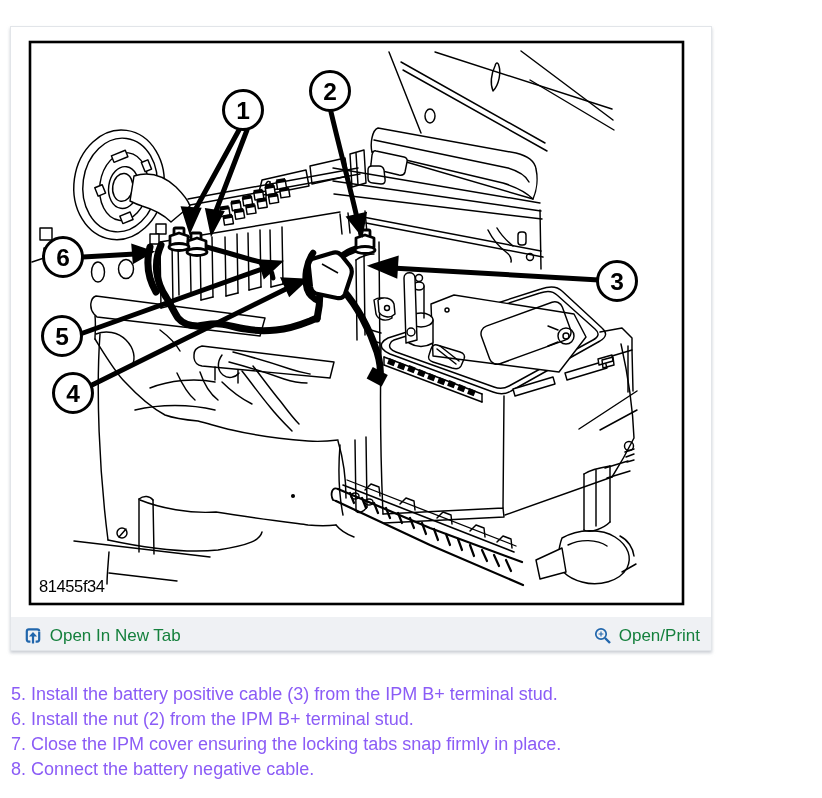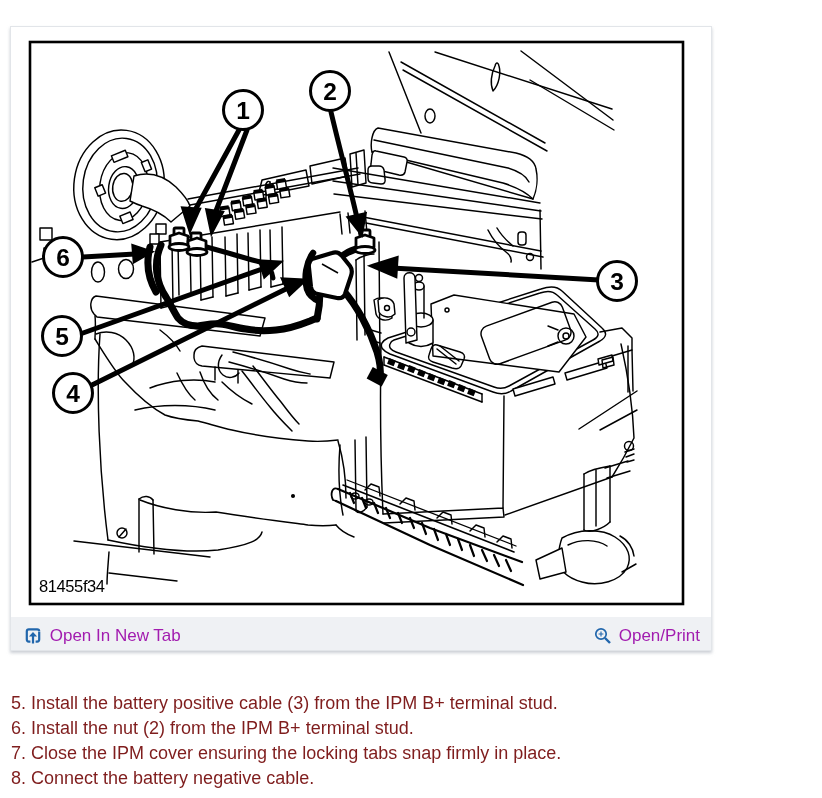--- a/index.html
+++ b/index.html
@@ -1,23 +1,23 @@
 <!DOCTYPE html>
 <html><head>
 <meta charset="utf-8">
 <style>
 html,body{margin:0;padding:0;background:#fff;width:822px;height:798px;overflow:hidden;
   font-family:"Liberation Sans",sans-serif;}
 #page{position:relative;width:822px;height:798px;}
 .panel{position:absolute;left:10px;top:26px;width:700px;height:623px;background:#fff;
   border:1px solid #e2e5e9;box-shadow:0 2px 3px rgba(160,168,178,.55);}
 .bar{position:absolute;left:0px;bottom:0px;width:100%;height:33px;background:#eff1f4;}
-.lnk{position:absolute;color:#a21caf;font-size:17px;white-space:nowrap;}
+.lnk{position:absolute;color:#15803d;font-size:17px;white-space:nowrap;}
 #diag{position:absolute;left:0;top:0;}
-.txt{position:absolute;left:11px;top:681.5px;color:#7f1d1d;font-size:18px;line-height:25px;margin-top:9px;}
+.txt{position:absolute;left:11px;top:681.5px;color:#8b5cf6;font-size:18px;line-height:25px;}
 </style>
 </head>
 <body>
 <div id="page">
   <div class="panel">
     <div class="bar"></div>
   </div>
   <svg id="diag" width="822" height="798" viewBox="0 0 822 798">
     <rect x="30" y="42" width="653" height="562" fill="#fff" stroke="#000" stroke-width="2.6"></rect>
     <g stroke="#000" fill="none" stroke-width="1.45" stroke-linecap="round" stroke-linejoin="round">

